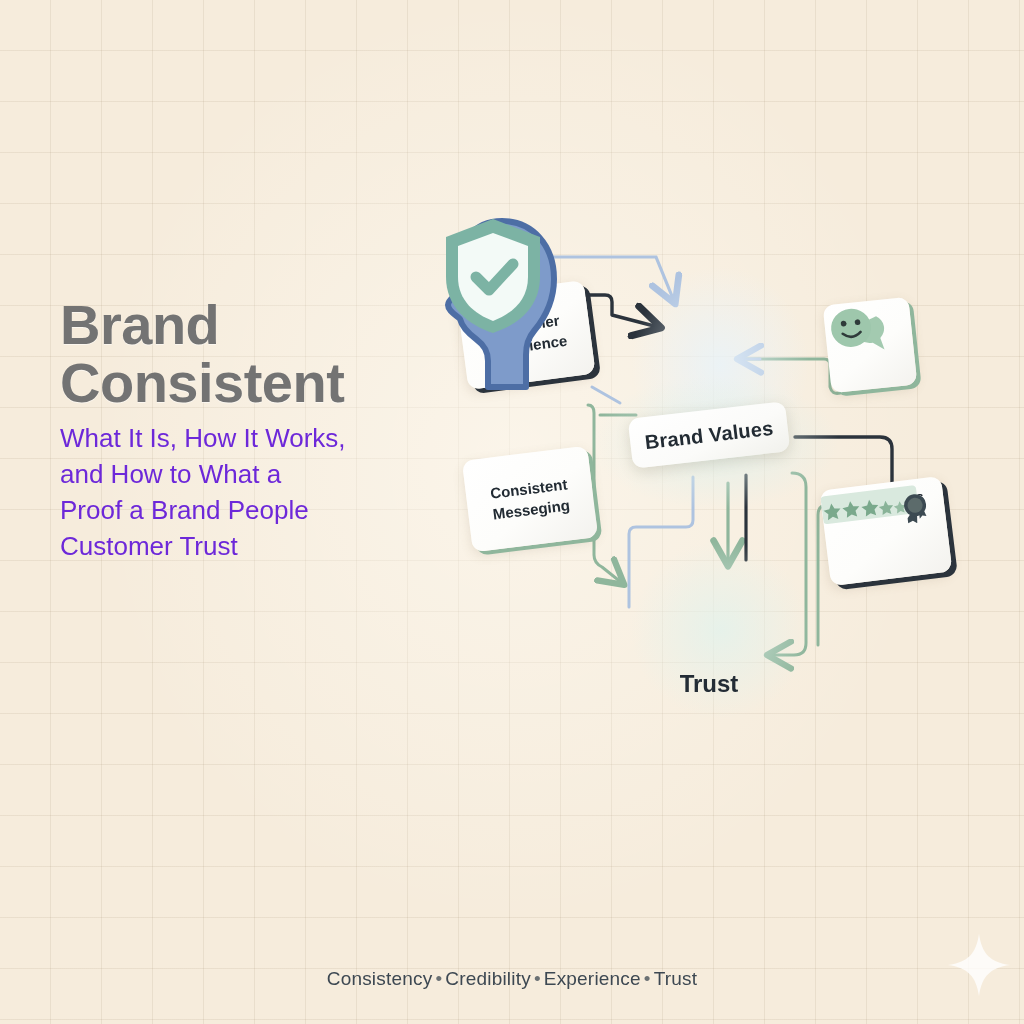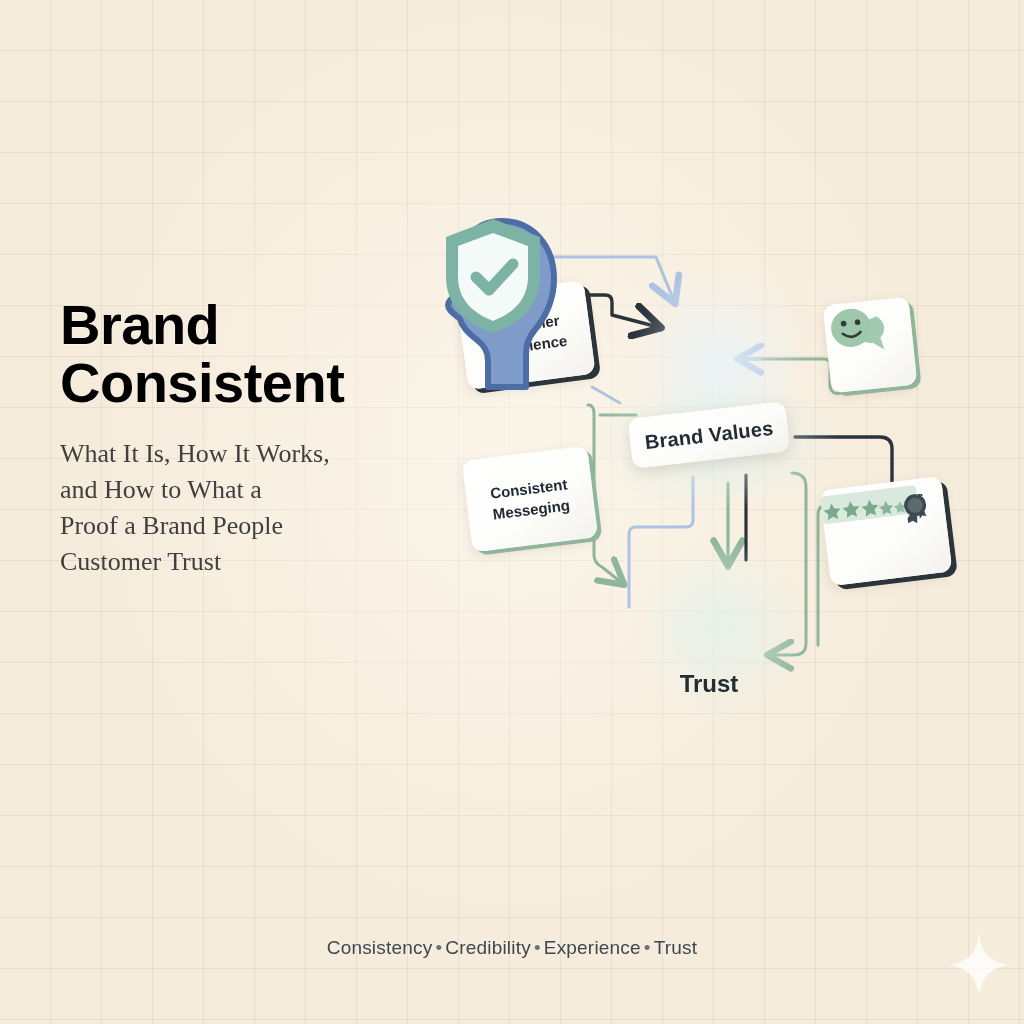--- a/index.html
+++ b/index.html
@@ -26,33 +26,32 @@
   #vignette{
     position:absolute;inset:0;
     background:radial-gradient(ellipse at 50% 45%, rgba(255,252,245,.55) 0%, rgba(255,252,245,0) 58%);
     pointer-events:none;
   }
 
   
   #textblock{position:absolute;left:60px;top:296px;width:400px;}
   #title{
     font-size:56px;line-height:58px;font-weight:bold;
-    color:#000000;letter-spacing:-0.5px;margin:0;
+    color:#737373;letter-spacing:-0.5px;margin:0;
     text-shadow:0 1px 0 rgba(255,255,255,.5);
   }
   #subtitle{
-    margin:24px 0 0 0;
+    margin:8px 0 0 0;
     font-size:26px;line-height:36px;font-weight:normal;
-    color:#404040;
-    font-family:Liberation Serif, serif;
+    color:#6d28d9;
   }
 
   
   #footer{
-    position:absolute;left:0;right:0;top:937px;
+    position:absolute;left:0;right:0;top:968px;
     text-align:center;
     font-size:19px;color:#3d4852;
     letter-spacing:.2px;
   }
   #footer .sep{opacity:.75;padding:0 3px;}
 
   
   #sparkle{
     position:absolute;left:944px;top:930px;width:70px;height:70px;
     opacity:.85;pointer-events:none;

